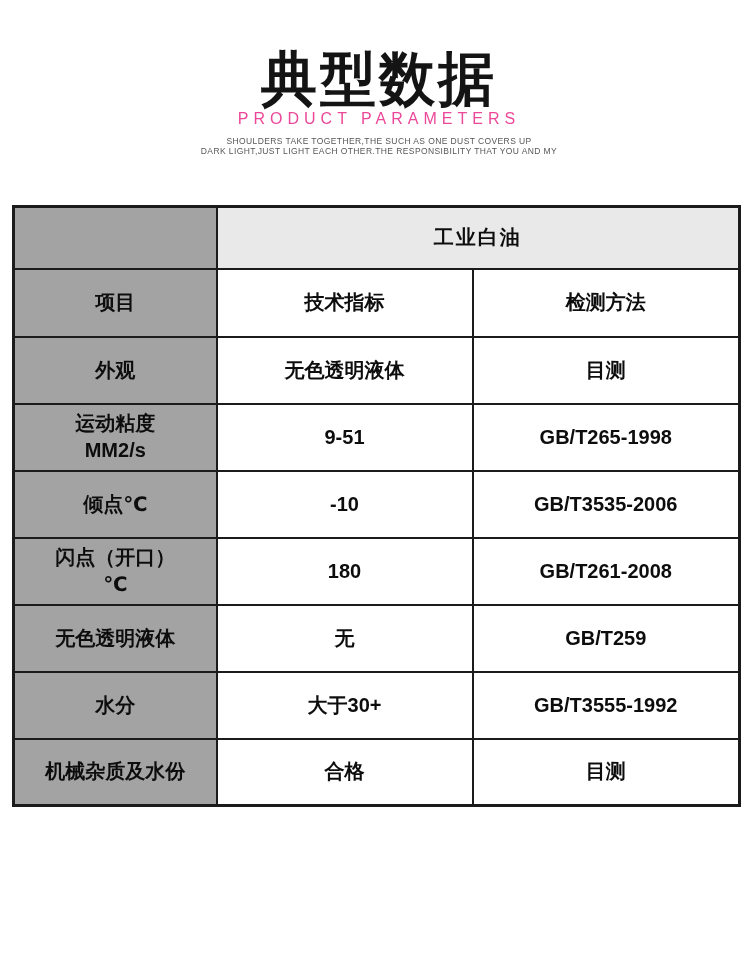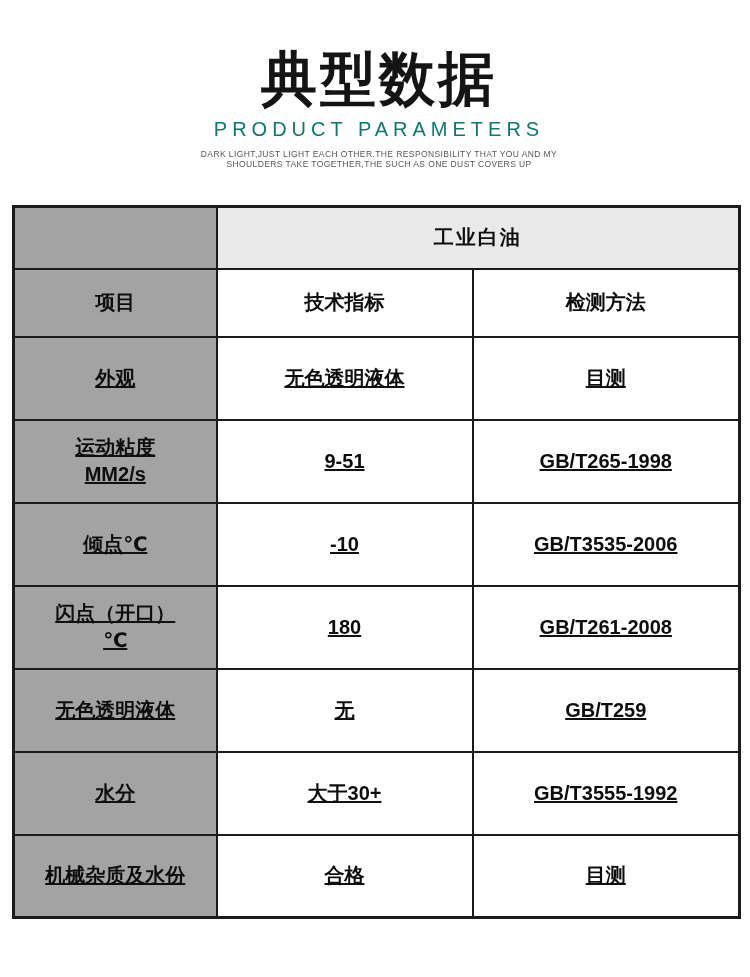--- a/index.html
+++ b/index.html
@@ -24,25 +24,24 @@
   }
   .hero-title {
     font-size: 56px;
     font-weight: 900;
     letter-spacing: 3px;
     color: #141414;
     line-height: 1.1;
     transform: scaleY(1.05);
   }
   .hero-subtitle {
-    margin-top: 8px;
-    font-size: 20px;
+    font-size: 16px;
     font-weight: 400;
     letter-spacing: 5px;
-    color: #0f766e;
+    color: #ec4899;
   }
   .hero-tagline {
     margin-top: 8px;
     font-size: 8.5px;
     line-height: 10.5px;
     letter-spacing: 0.4px;
     color: #565656;
     font-weight: 400;
   }
   
@@ -66,21 +65,21 @@
     font-weight: 700;
     font-size: 20px;
     color: #0d0d0d;
     white-space: pre-line;
   }
   col.c1 { width: 203px; }
   col.c2 { width: 256px; }
   col.c3 { width: 267px; }
   tr.title-row   { height: 62px; }
   tr.header-row  { height: 68px; }
-  tr.data-row    { height: 83px; text-decoration: underline; }
+  tr.data-row    { height: 67px; }
   td.shade, th.shade { background: #a3a3a3; }
   td.product-title {
     font-size: 42px;
     font-weight: 700;
     letter-spacing: 2px;
     background: #e9e9e9;
     font-family: Liberation Serif, serif;
   }
   td.item-cell { font-size: 19px; line-height: 1.35; }
   td.value-cell { font-size: 21px; }
@@ -88,22 +87,22 @@
 </style>
 </head>
 <body>
 
 <div class="page">
 
   <div class="hero">
     <div class="hero-title">典型数据</div>
     <div class="hero-subtitle">PRODUCT PARAMETERS</div>
     <div class="hero-tagline">
+      <div>SHOULDERS TAKE TOGETHER,THE SUCH AS ONE DUST COVERS UP</div>
       <div>DARK LIGHT,JUST LIGHT EACH OTHER.THE RESPONSIBILITY THAT YOU AND MY</div>
-      <div>SHOULDERS TAKE TOGETHER,THE SUCH AS ONE DUST COVERS UP</div>
     </div>
   </div>
 
   <div class="spec-table-wrap">
     <table class="spec">
       <colgroup>
           <col class="c1">
           <col class="c2">
           <col class="c3">
         </colgroup>

